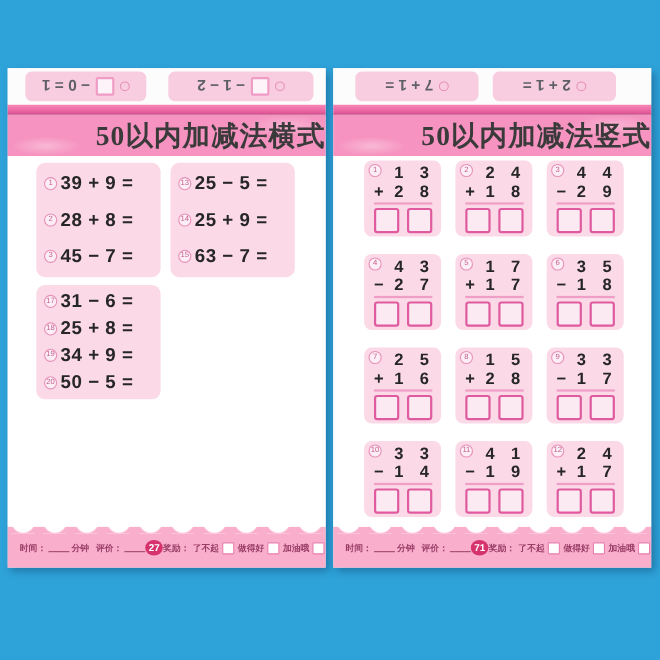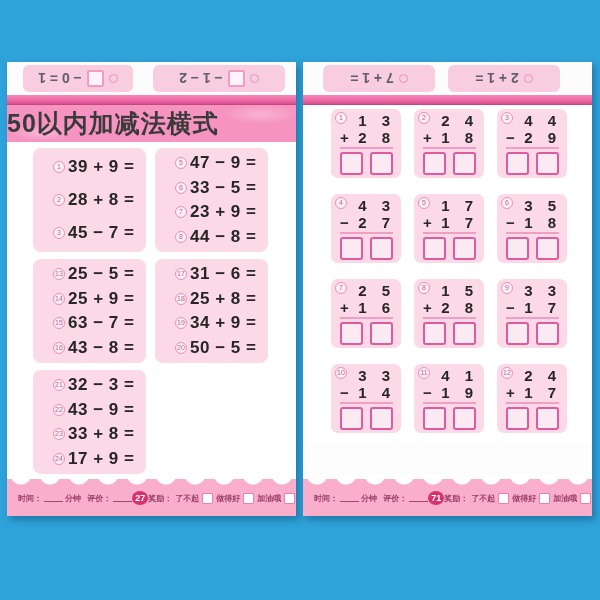--- a/index.html
+++ b/index.html
@@ -32,31 +32,31 @@
 
   
   .curl{height:10px;background:linear-gradient(180deg,#f787b8 0%,#ee6aa6 55%,#d74f90 100%);border-bottom:1px solid #c64684;box-sizing:border-box;}
 
   
   .title-band{
     height:37px;background:#f693c0;
     background-image:
       radial-gradient(ellipse 45px 12px at 12% 75%, rgba(255,255,255,.35), transparent 70%),
       radial-gradient(ellipse 55px 14px at 88% 25%, rgba(255,255,255,.30), transparent 70%);
-    display:flex;align-items:center;justify-content:flex-start;
+    display:flex;align-items:center;justify-content:flex-end;font-family:Liberation Serif, serif;
   }
   .title{font-size:25px;font-weight:bold;color:#3a3a3a;letter-spacing:1px;}
 
   .page-body{position:relative;height:337px;background:#fff;}
 
   
   .hgrid{position:absolute;left:26px;top:6px;display:grid;grid-template-columns:113px 113px;column-gap:9px;row-gap:7px;}
   .hblock{
     width:113px;height:104px;background:#fbd9e7;border-radius:8px;
-    box-sizing:border-box;padding:3px 0 3px 20px;
+    box-sizing:border-box;padding:3px 0 3px 7px;
     display:flex;flex-direction:column;justify-content:space-around;
   }
   .prob-line{display:flex;align-items:center;gap:3px;}
   .circ-num{
     width:10px;height:10px;flex:0 0 10px;border:1px solid #e791b8;border-radius:50%;
     color:#c2608f;font-size:7px;line-height:10px;text-align:center;background:#fdeef5;
   }
   .expr{font-size:17px;font-weight:bold;color:#262626;white-space:nowrap;letter-spacing:.5px;}
 
   
@@ -130,91 +130,49 @@
             <span class="expr">28 + 8 =</span>
           </div>
           <div class="prob-line">
             <span class="circ-num">3</span>
             <span class="expr">45 − 7 =</span>
           </div>
         </div>
       <div class="hblock">
 
       <div class="prob-line">
-            <span class="circ-num">5</span>
-            <span class="expr">47 − 9 =</span>
-          </div>
-          <div class="prob-line">
-            <span class="circ-num">6</span>
-            <span class="expr">33 − 5 =</span>
-          </div>
-          <div class="prob-line">
-            <span class="circ-num">7</span>
-            <span class="expr">23 + 9 =</span>
-          </div>
-          <div class="prob-line">
-            <span class="circ-num">8</span>
-            <span class="expr">44 − 8 =</span>
-          </div>
-        </div>
-      <div class="hblock">
-
-      <div class="prob-line">
             <span class="circ-num">13</span>
             <span class="expr">25 − 5 =</span>
           </div>
           <div class="prob-line">
             <span class="circ-num">14</span>
             <span class="expr">25 + 9 =</span>
           </div>
           <div class="prob-line">
             <span class="circ-num">15</span>
             <span class="expr">63 − 7 =</span>
-          </div>
-          <div class="prob-line">
-            <span class="circ-num">16</span>
-            <span class="expr">43 − 8 =</span>
           </div>
         </div>
       <div class="hblock">
 
       <div class="prob-line">
             <span class="circ-num">17</span>
             <span class="expr">31 − 6 =</span>
           </div>
           <div class="prob-line">
             <span class="circ-num">18</span>
             <span class="expr">25 + 8 =</span>
           </div>
           <div class="prob-line">
             <span class="circ-num">19</span>
             <span class="expr">34 + 9 =</span>
           </div>
           <div class="prob-line">
             <span class="circ-num">20</span>
             <span class="expr">50 − 5 =</span>
-          </div>
-        </div>
-      <div class="hblock">
-
-      <div class="prob-line">
-            <span class="circ-num">21</span>
-            <span class="expr">32 − 3 =</span>
-          </div>
-          <div class="prob-line">
-            <span class="circ-num">22</span>
-            <span class="expr">43 − 9 =</span>
-          </div>
-          <div class="prob-line">
-            <span class="circ-num">23</span>
-            <span class="expr">33 + 8 =</span>
-          </div>
-          <div class="prob-line">
-            <span class="circ-num">24</span>
-            <span class="expr">17 + 9 =</span>
           </div>
         </div>
     </div>
   </div>
 
   <div class="footer">
     <div class="scallops"></div>
     <div class="footer-row">
       <div class="ftext">
         <span>时间：</span><span class="blank"></span>
@@ -243,20 +201,23 @@
       <span>7 + 1 =</span>
     </div>
     <div class="flip-strip" id="rp-strip-2">
       <span class="mini-circ"></span>
       <span>2 + 1 =</span>
     </div>
   </div>
 
   <div class="curl"></div>
 
+  <div class="title-band">
+    <div class="title">50以内加减法竖式</div>
+  </div>
 
   <div class="page-body">
     <div class="vgrid">
 
         <div class="vblock">
           <span class="circ-num vnum">1</span>
           <div class="vrow">
             <span>1</span>
             <span>3</span>
           </div>

